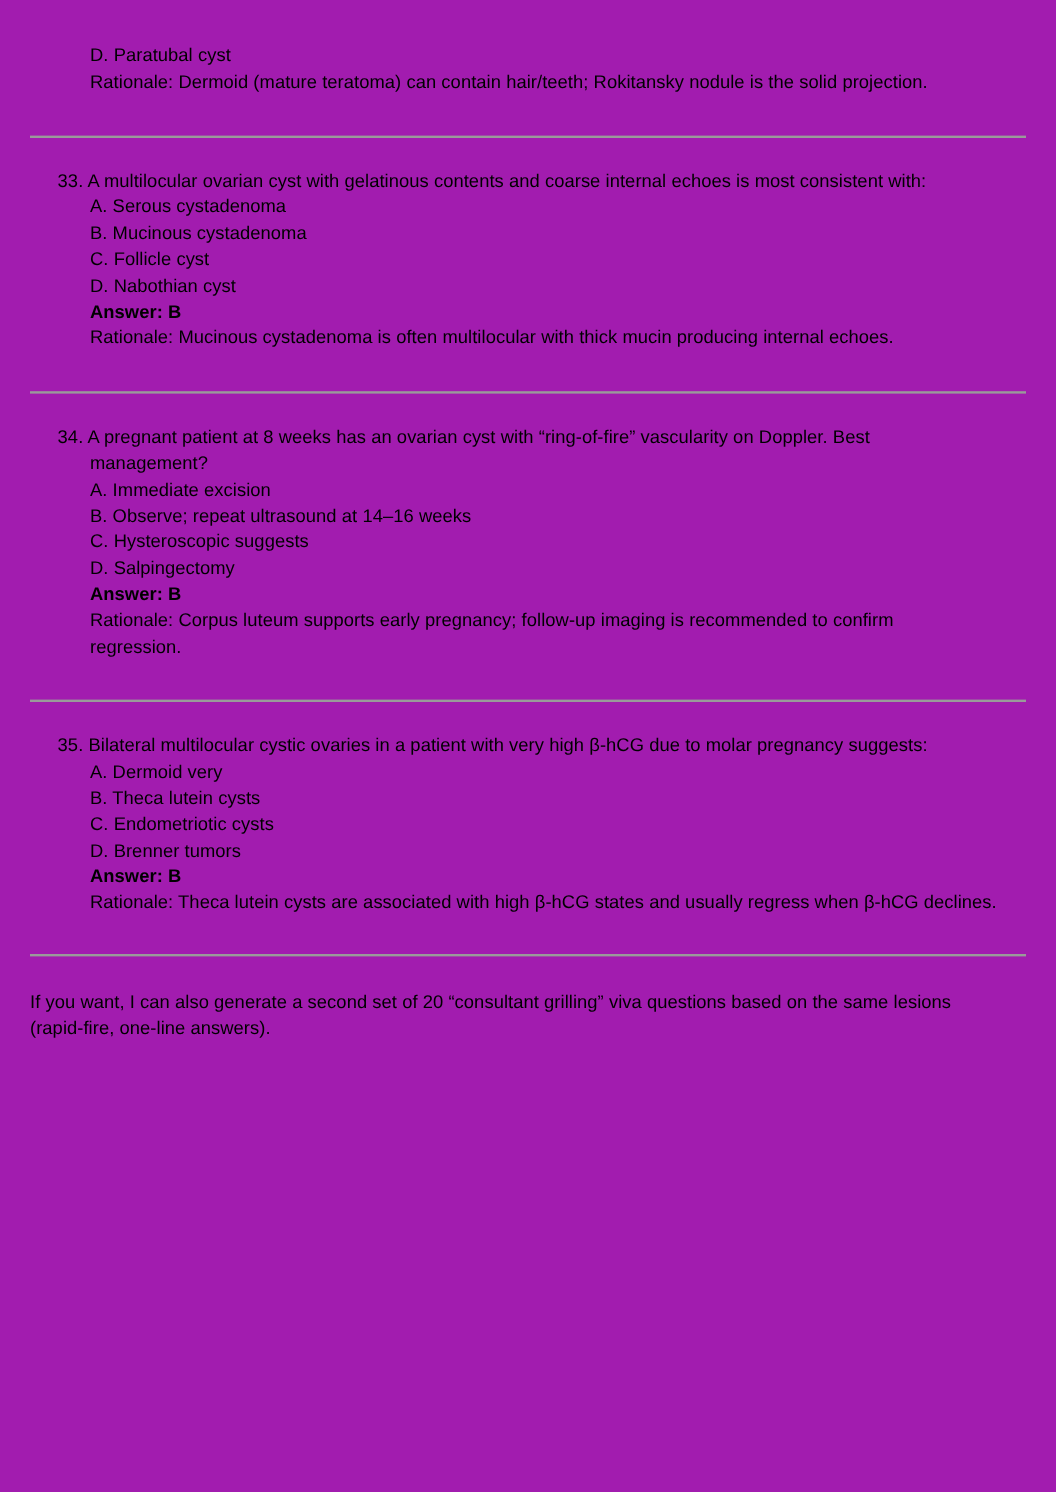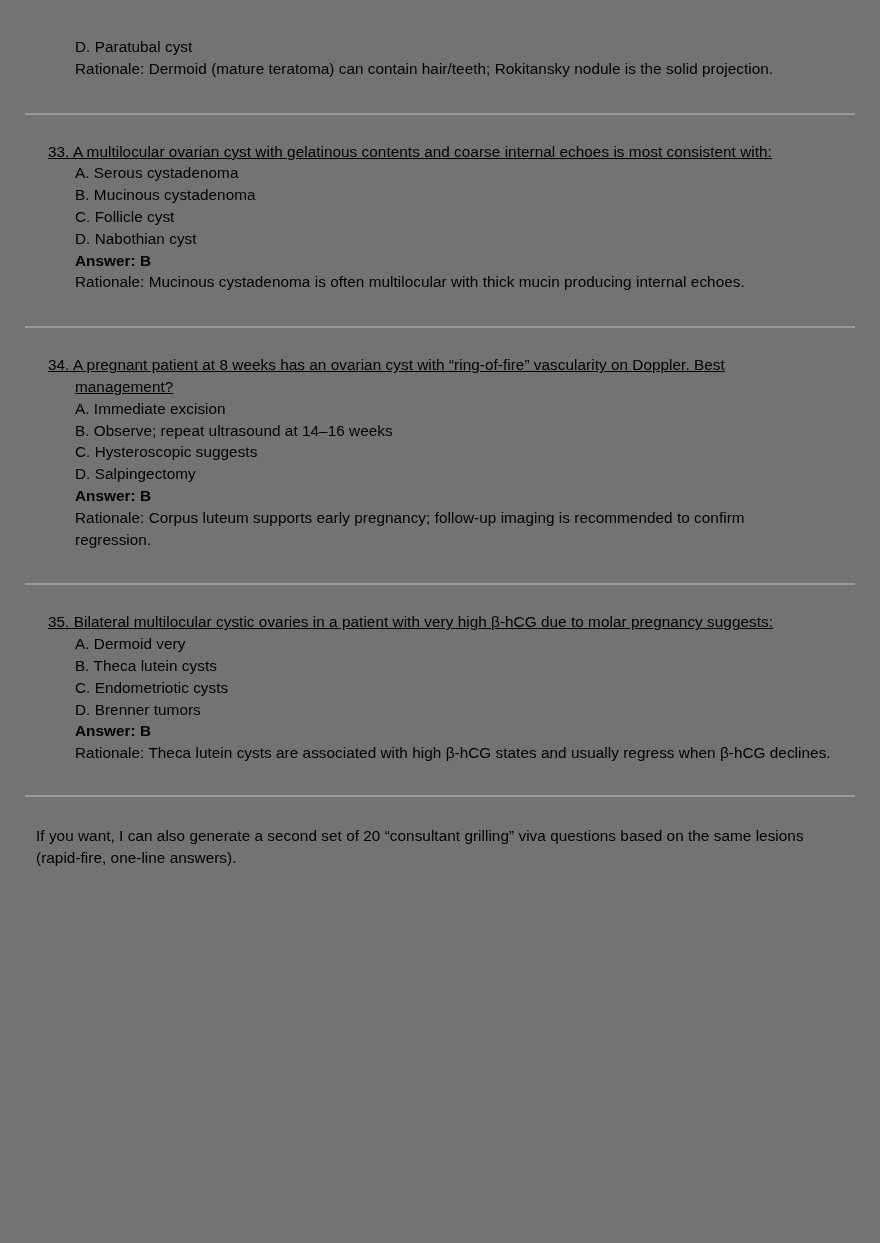--- a/index.html
+++ b/index.html
@@ -10,21 +10,21 @@
   }
   body {
     font-family: "Liberation Sans", sans-serif;
     color: #000000;
     -webkit-font-smoothing: antialiased;
   }
   .page {
     position: relative;
     width: 880px;
     height: 1243px;
-    background: #737373;
+    background: #a21caf;
     overflow: hidden;
     box-sizing: border-box;
   }
   .content {
     position: absolute;
     left: 0;
     top: 0;
     width: 880px;
   }
 
@@ -48,38 +48,37 @@
   
   .qblock {
     padding-left: 75px;
     padding-right: 30px;
   }
   .qstem {
     position: relative;
     padding-left: 27px;
     margin-left: -27px;
     text-indent: -27px;
-    text-decoration: underline;
   }
   .qnum {
     display: inline;
   }
   .opt {
     white-space: pre-wrap;
   }
   .answer {
     font-weight: bold;
   }
   .rationale {
     white-space: normal;
   }
 
   
   .note {
-    padding-left: 36px;
+    padding-left: 25px;
     padding-right: 45px;
   }
 </style>
 </head>
 <body>
 
 <div class="page">
   <div class="content">
 
     <div class="qblock" style="padding-top:36px;">

